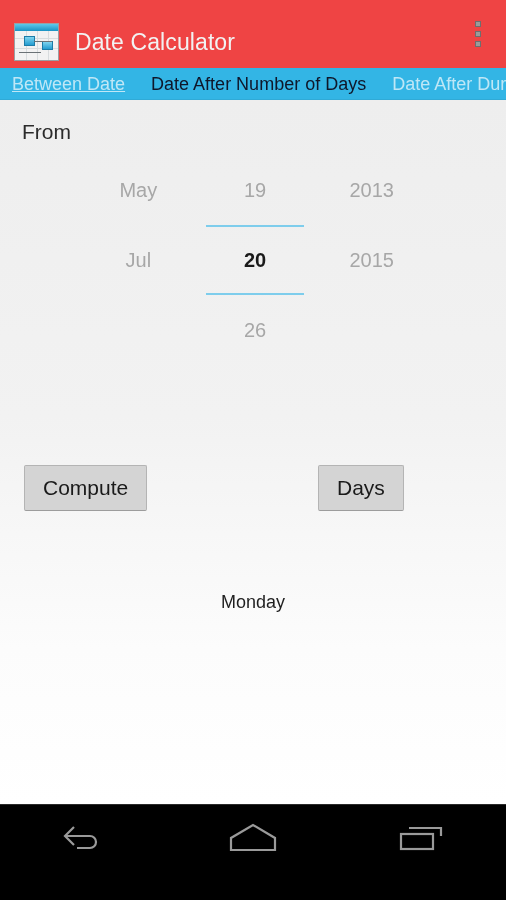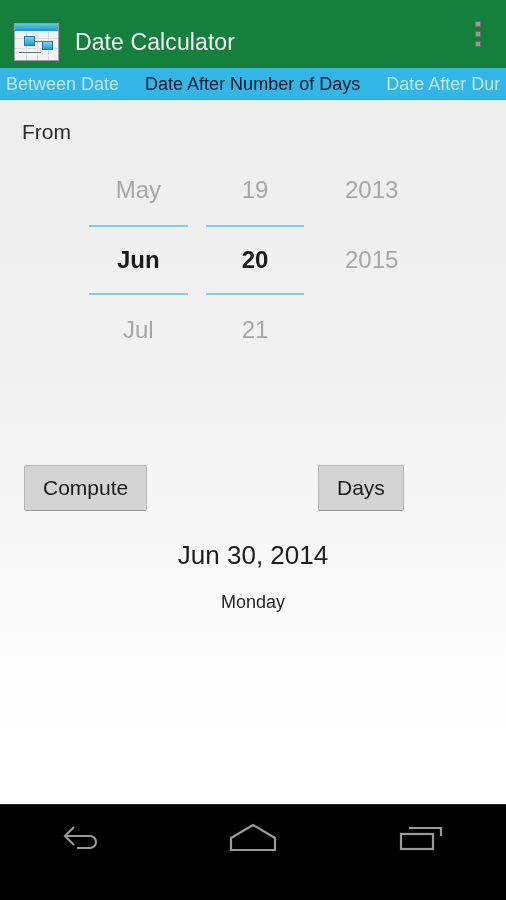--- a/index.html
+++ b/index.html
@@ -38,21 +38,21 @@
     margin-left: 8px;
     line-height: 1;
   }
   .icon-wifi { width: 22px; height: 18px; display:block; }
   .icon-signal { width: 20px; height: 18px; display:block; }
   .icon-battery { width: 13px; height: 20px; display:block; }
 
   
   .actionbar {
     height: 68px;
-    background: #15803d;
+    background: #ef4444;
     display: flex;
     align-items: center;
     padding: 16px 0 0 14px;
     box-sizing: border-box;
     position: relative;
   }
   .app-icon {
     width: 45px;
     height: 38px;
     flex: 0 0 auto;
@@ -121,21 +121,21 @@
   .tab {
     font-size: 18px;
     padding: 0 13px;
     color: #bfe7f6;
     line-height: 32px;
     flex: 0 0 auto;
   }
   .tab.active {
     color: #0f172a;
   }
-  .tab.first { padding-left: 6px; }
+  .tab.first { padding-left: 12px; text-decoration: underline; }
 
   
   .content {
     height: 704px;
     background: linear-gradient(#eeeeee 0%, #f2f2f2 45%, #fcfcfc 78%, #ffffff 100%);
     position: relative;
     box-sizing: border-box;
   }
   .from-label {
     position: absolute;
@@ -153,21 +153,21 @@
     width: 350px;
     display: flex;
   }
   .pcol {
     flex: 1 1 0;
     text-align: center;
   }
   .pcell {
     height: 70px;
     line-height: 70px;
-    font-size: 24px;
+    font-size: 20px;
     color: #a7a7a7;
   }
   .pcell.sel {
     color: #1a1a1a;
     font-weight: bold;
     border-top: 2px solid #7ecdec;
     border-bottom: 2px solid #7ecdec;
     height: 66px;
     line-height: 66px;
     margin: 0 9px;
@@ -306,39 +306,37 @@
     <div class="tab">Date After Dur</div>
   </div>
 
   <div class="content">
 
     <div class="from-label">From</div>
 
     <div class="picker">
       <div class="pcol">
         <div class="pcell">May</div>
-        <div class="pcell sel">Jun</div>
         <div class="pcell">Jul</div>
       </div>
       <div class="pcol">
         <div class="pcell">19</div>
         <div class="pcell sel">20</div>
-        <div class="pcell">21</div>
+        <div class="pcell">26</div>
       </div>
       <div class="pcol">
         <div class="pcell">2013</div>
         <div class="pcell">2015</div>
       </div>
     </div>
 
 
     <button class="btn btn-compute">Compute</button>
     <button class="btn btn-reset">Days</button>
 
-    <div class="result-date">Jun 30, 2014</div>
     <div class="result-day">Monday</div>
   </div>
 
   <div class="navbar">
     <div class="navbtn">
       <svg width="44" height="30" viewBox="0 0 44 30">
         <path d="M12 4 L3 13 L12 22" fill="none" stroke="#9a9a9a" stroke-width="2.2"></path>
         <path d="M3 13 L28 13 a6 6 0 0 1 0 12 L15 25" fill="none" stroke="#9a9a9a" stroke-width="2.2"></path>
       </svg>
     </div>

